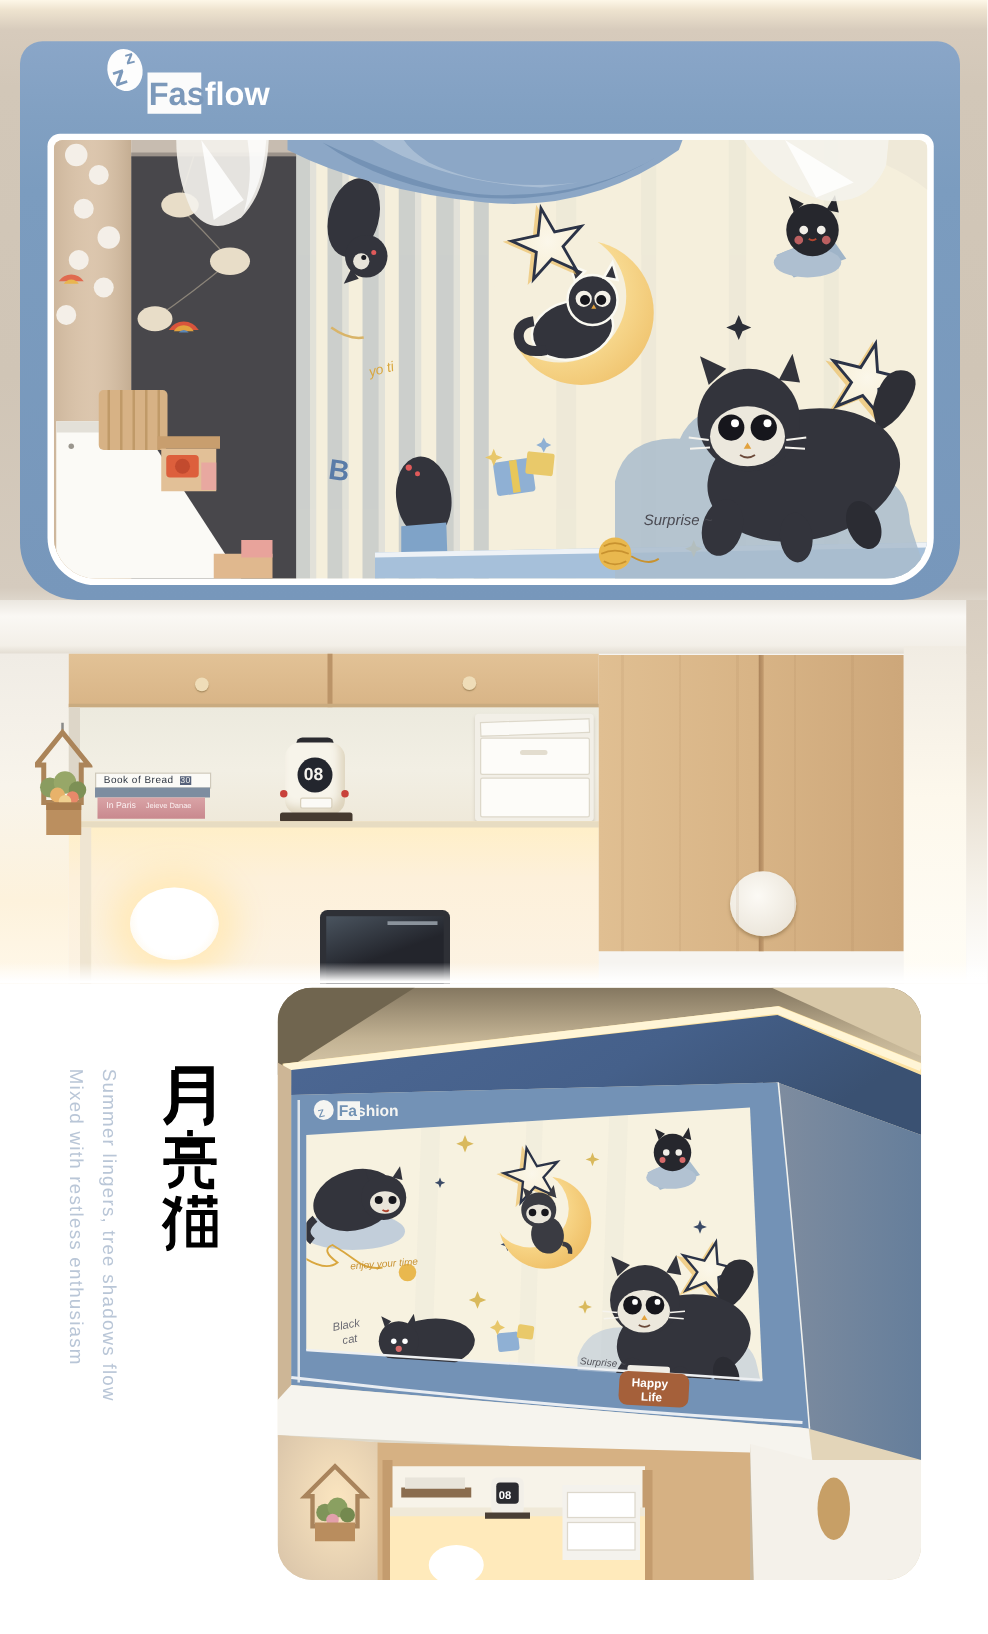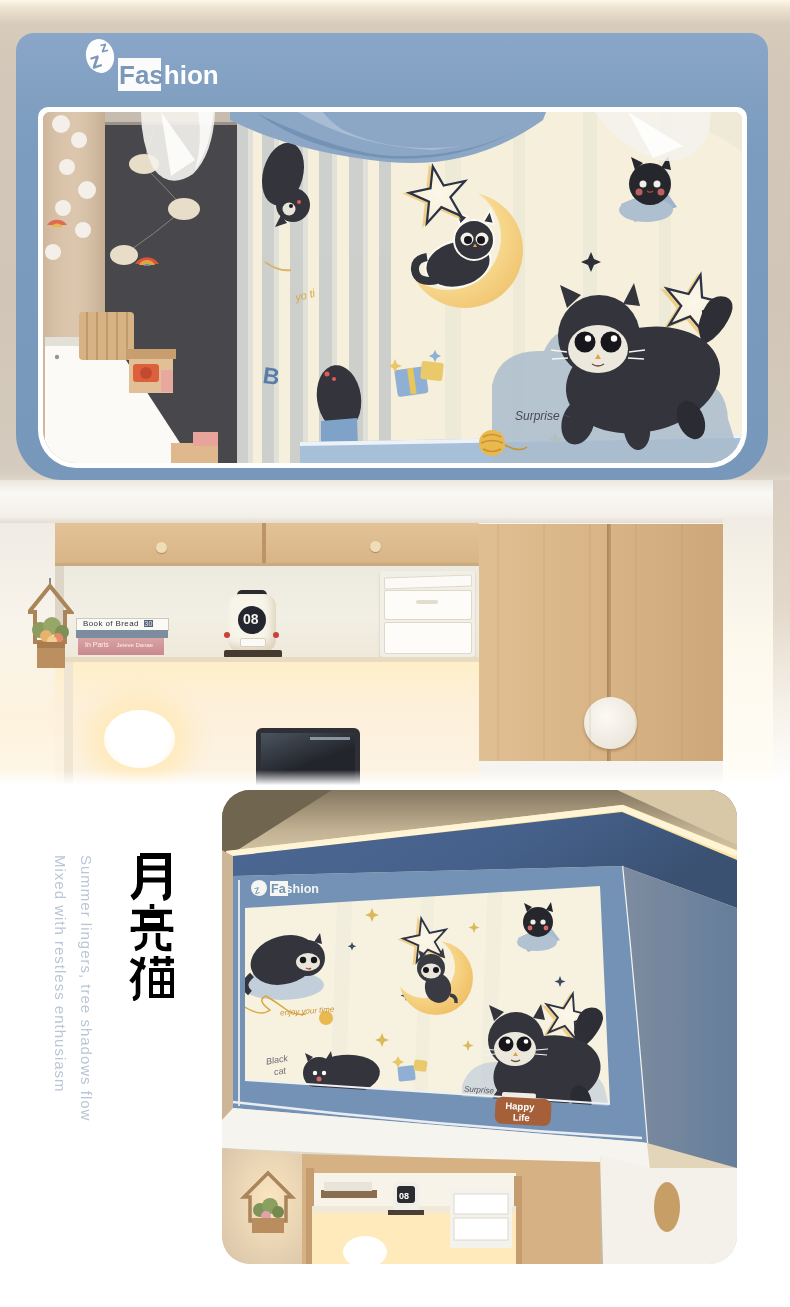--- a/index.html
+++ b/index.html
@@ -16,21 +16,21 @@
 <div class="abs" id="p1frame" style="left:16px;top:33px;width:752px;height:447px;
   border-radius:18px 18px 46px 46px;
   background:linear-gradient(180deg,#8aa6c8 0px,#81a0c2 60px,#7b9cbf 120px,#7797bb 447px);"></div>
 
 <div class="abs" style="left:86px;top:39px;width:28px;height:34px;background:#fdfdfd;border-radius:50%;transform:rotate(-12deg);"></div>
 <div class="abs" style="left:89px;top:42px;width:24px;height:28px;color:#7b98ba;font-weight:bold;">
   <span style="position:absolute;left:1px;top:6px;font-size:22px;transform:rotate(-18deg);display:inline-block;">z</span>
   <span style="position:absolute;left:11px;top:-4px;font-size:15px;transform:rotate(-15deg);display:inline-block;">z</span>
 </div>
 <div class="abs" style="left:118px;top:58px;width:43px;height:33px;background:#fbfbfb;"></div>
-<div class="abs" style="left:119px;top:60px;font-size:26px;font-weight:bold;color:#7b98ba;letter-spacing:0px;">Fas<span style="color:#ffffff;">hion</span></div>
+<div class="abs" style="left:119px;top:60px;font-size:26px;font-weight:bold;color:#7b98ba;letter-spacing:0px;">Fas<span style="color:#ffffff;">flow</span></div>
 
 <div class="abs" id="p1win" style="left:38px;top:107px;width:709px;height:361px;background:#ffffff;border-radius:10px 10px 38px 38px;"></div>
 <div class="abs" style="left:43px;top:112px;width:699px;height:351px;border-radius:7px 7px 34px 34px;overflow:hidden;">
 <svg width="699" height="351" viewBox="0 0 699 351">
 
   <rect x="0" y="0" width="699" height="351" fill="#f5efdc"></rect>
 
   <rect x="0" y="0" width="62" height="351" fill="#d9c3ab"></rect>
   <rect x="0" y="0" width="62" height="351" fill="url(#beigeG)"></rect>
 

